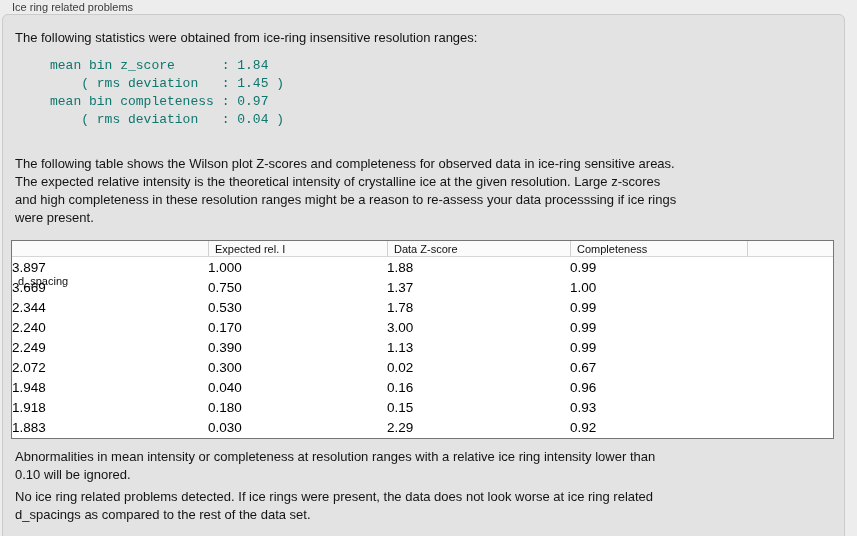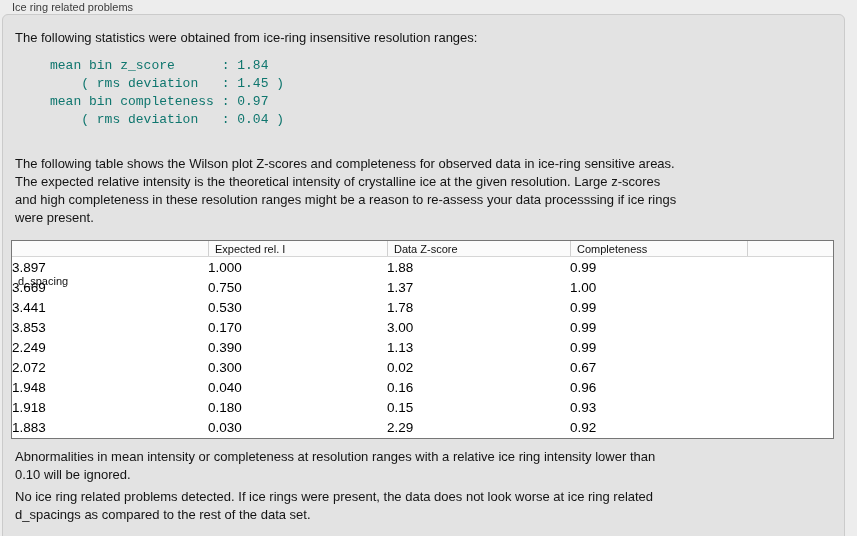--- a/index.html
+++ b/index.html
@@ -139,27 +139,27 @@
             <div class="td c2">1.88</div>
             <div class="td c3">0.99</div>
           </div>
           <div class="tr">
             <div class="td c0">3.669</div>
             <div class="td c1">0.750</div>
             <div class="td c2">1.37</div>
             <div class="td c3">1.00</div>
           </div>
           <div class="tr">
-            <div class="td c0">3.441</div>
+            <div class="td c0">2.344</div>
             <div class="td c1">0.530</div>
             <div class="td c2">1.78</div>
             <div class="td c3">0.99</div>
           </div>
           <div class="tr">
-            <div class="td c0">3.853</div>
+            <div class="td c0">2.240</div>
             <div class="td c1">0.170</div>
             <div class="td c2">3.00</div>
             <div class="td c3">0.99</div>
           </div>
           <div class="tr">
             <div class="td c0">2.249</div>
             <div class="td c1">0.390</div>
             <div class="td c2">1.13</div>
             <div class="td c3">0.99</div>
           </div>

